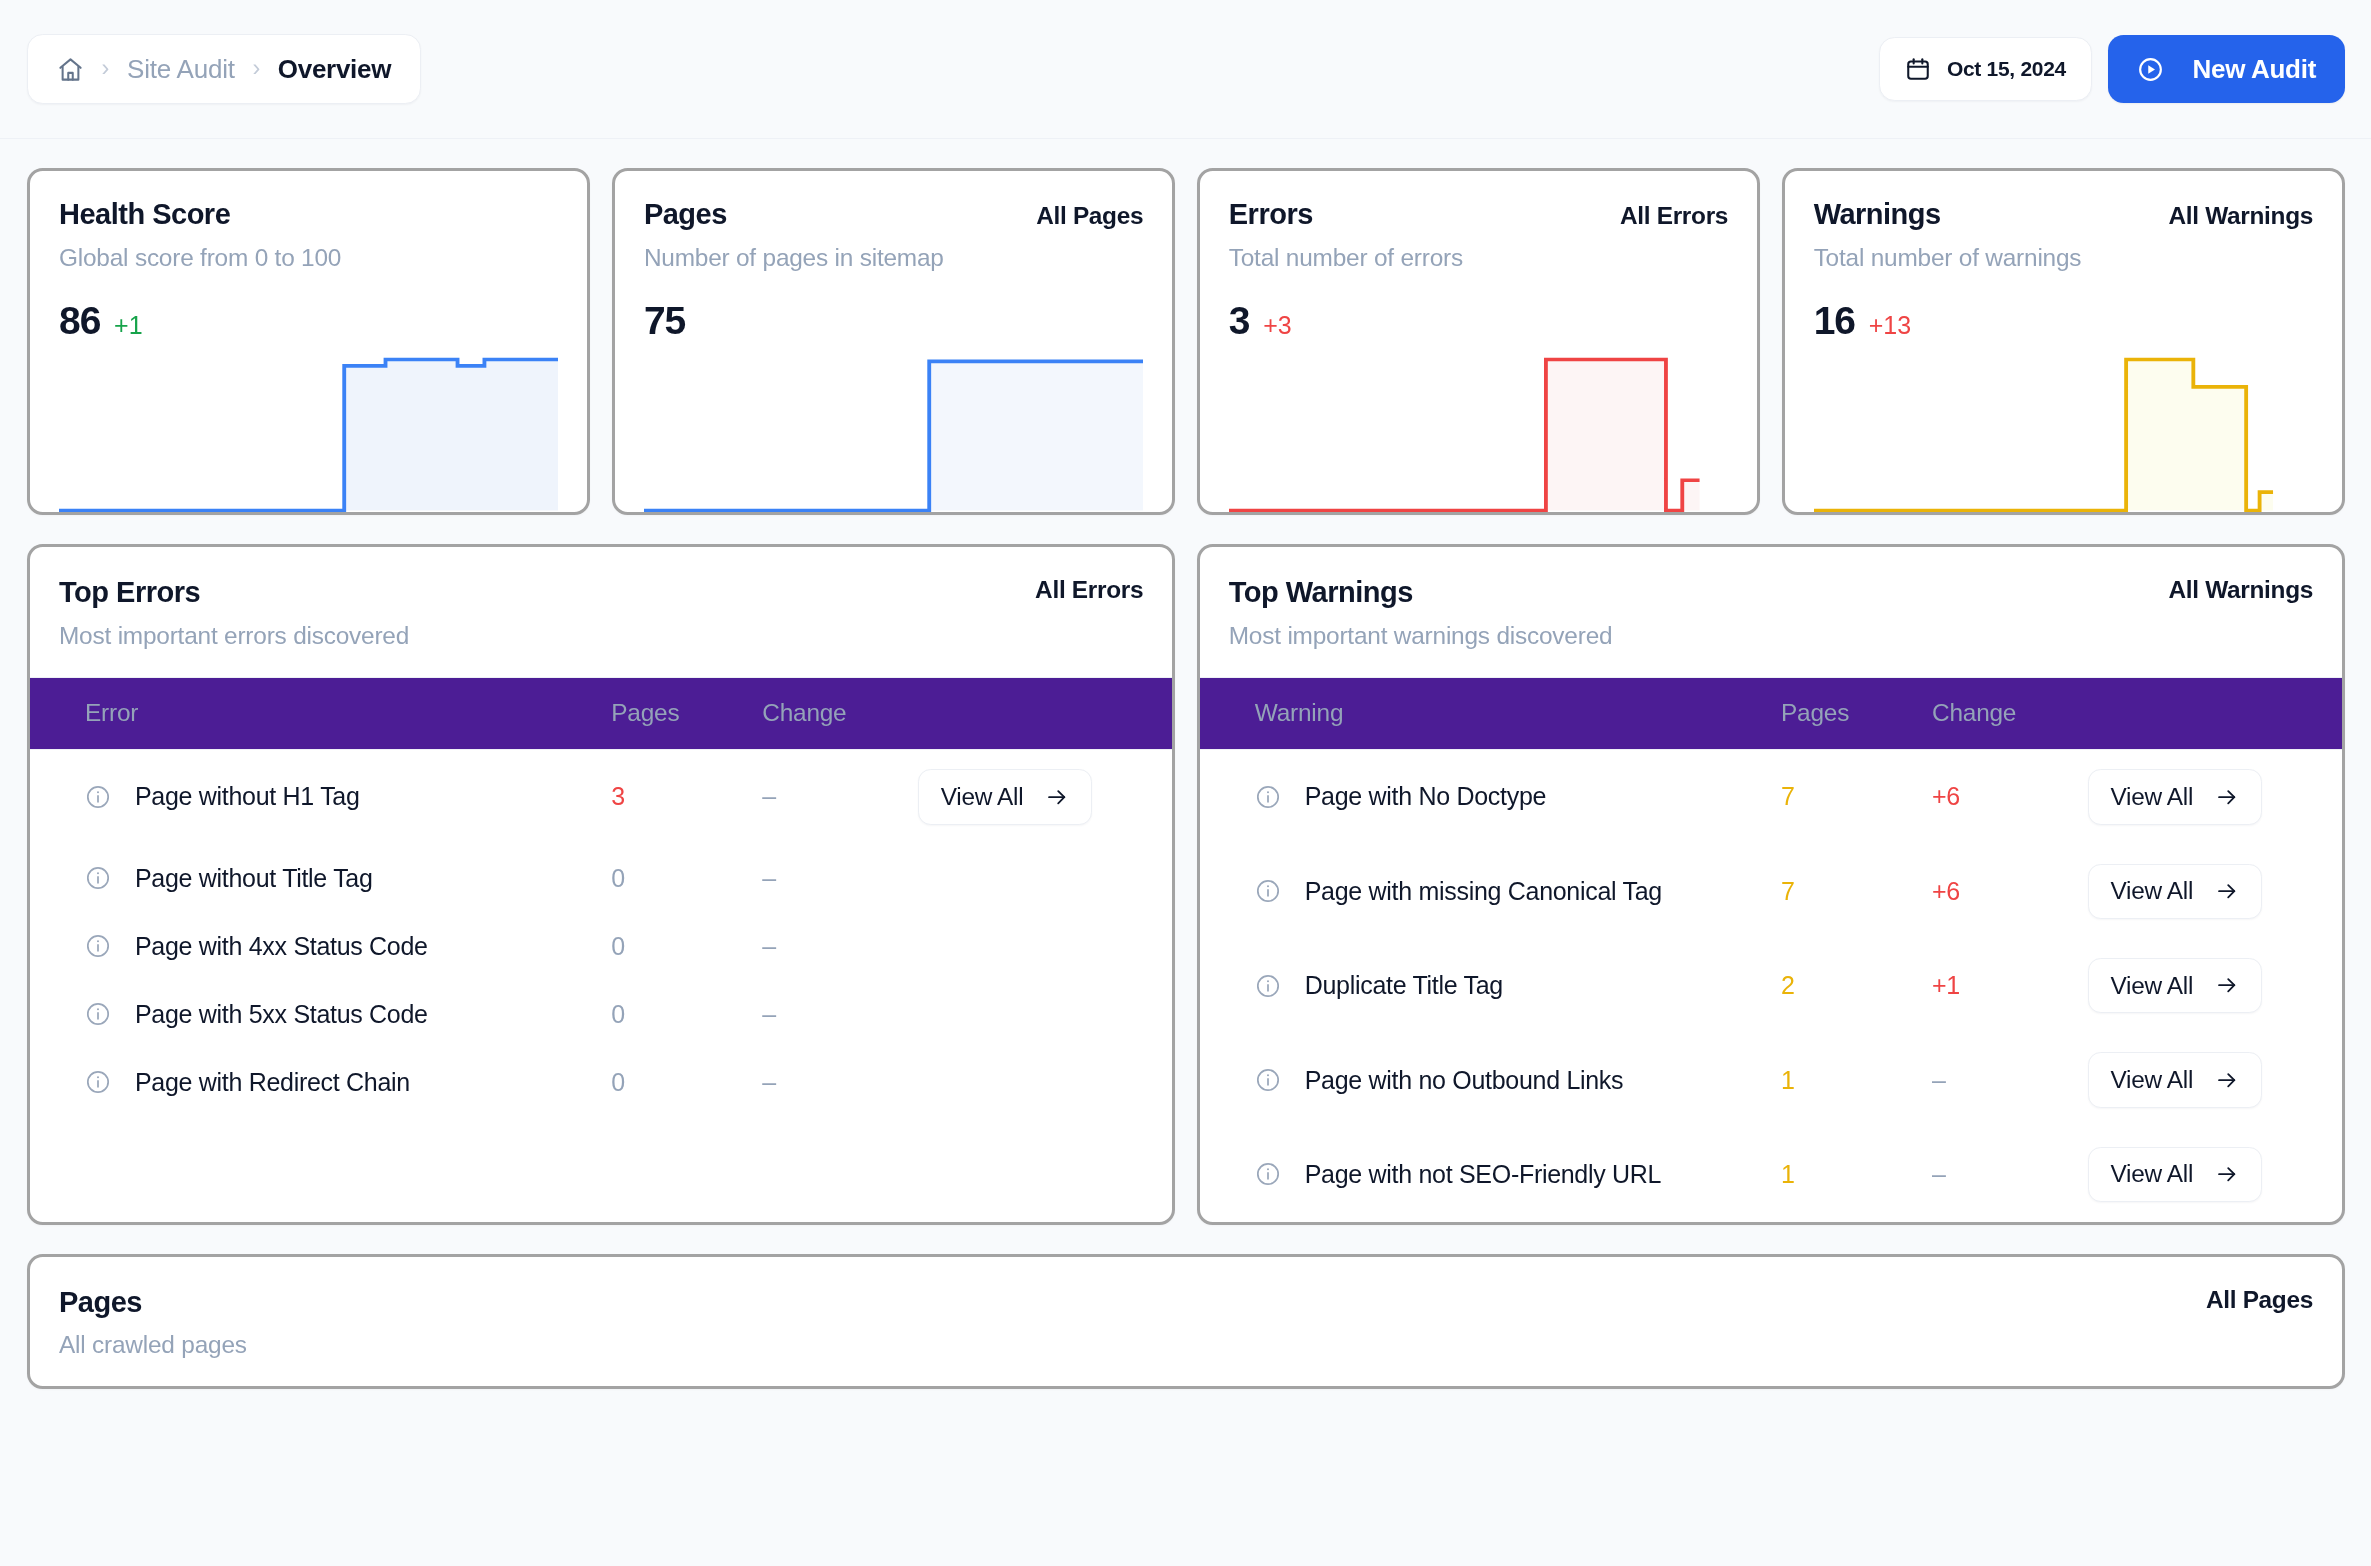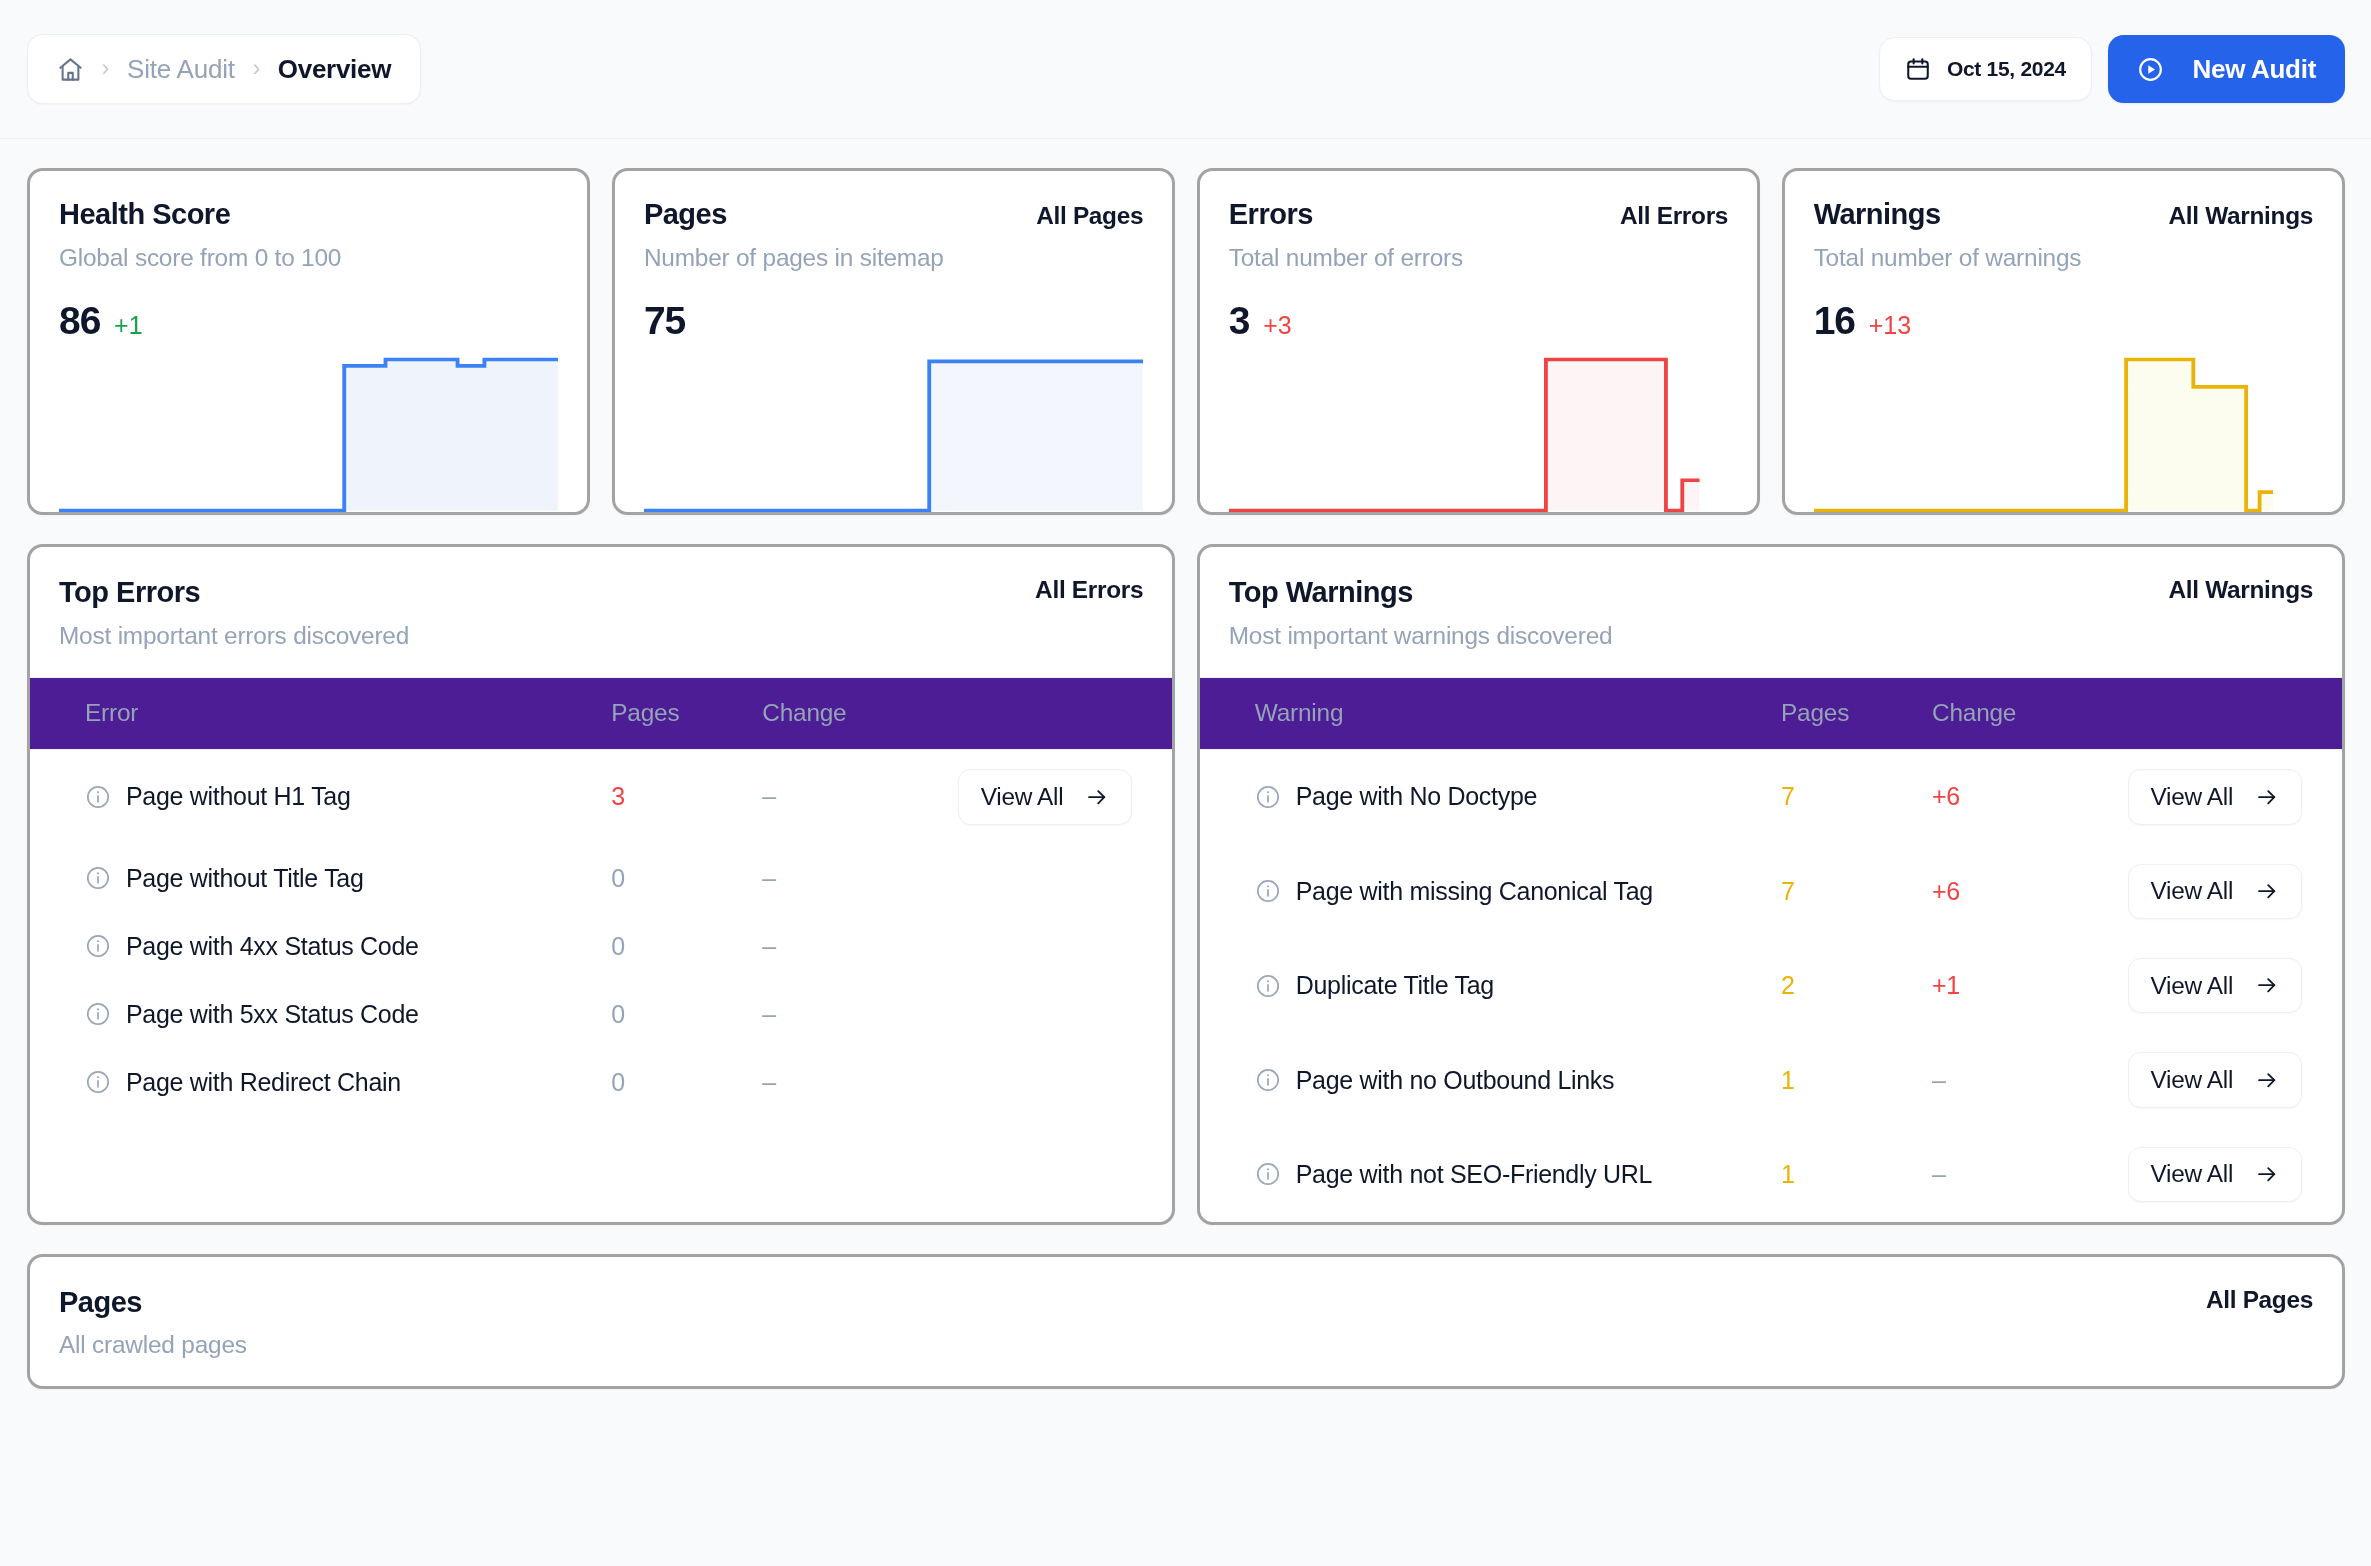--- a/index.html
+++ b/index.html
@@ -225,21 +225,21 @@
   }
 
   .col-name  { padding-left: 55px !important; }
   .col-pages { width: 151px; }
   .col-chg   { width: 156px; }
   .col-act   { width: 254px; }
 
   .issue-cell {
     display: flex;
     align-items: center;
-    gap: 15px;
+    gap: 24px;
   }
   .info-icon {
     flex: 0 0 auto;
     width: 26px; height: 26px;
     display: block;
   }
   .issue-label { color: #0f172a; }
 
   .num        { font-weight: 400; }
   .num-red    { color: #ef4444; }
@@ -257,21 +257,20 @@
     border-radius: 12.7px;
     padding: 12.7px 21.5px;
     font-size: 24.4px;
     font-weight: 400;
     color: #0f172a;
     letter-spacing: -0.3px;
     font-family: "Liberation Sans", sans-serif;
     cursor: pointer;
     box-shadow: 0 1px 2px rgba(16,24,40,0.04);
     white-space: nowrap;
-    margin-left: 40px;
   }
 
   
   .pages-panel-head {
     padding: 29px 29px 27px 29px;
     display: flex;
     justify-content: space-between;
     align-items: flex-start;
   }
 </style>

